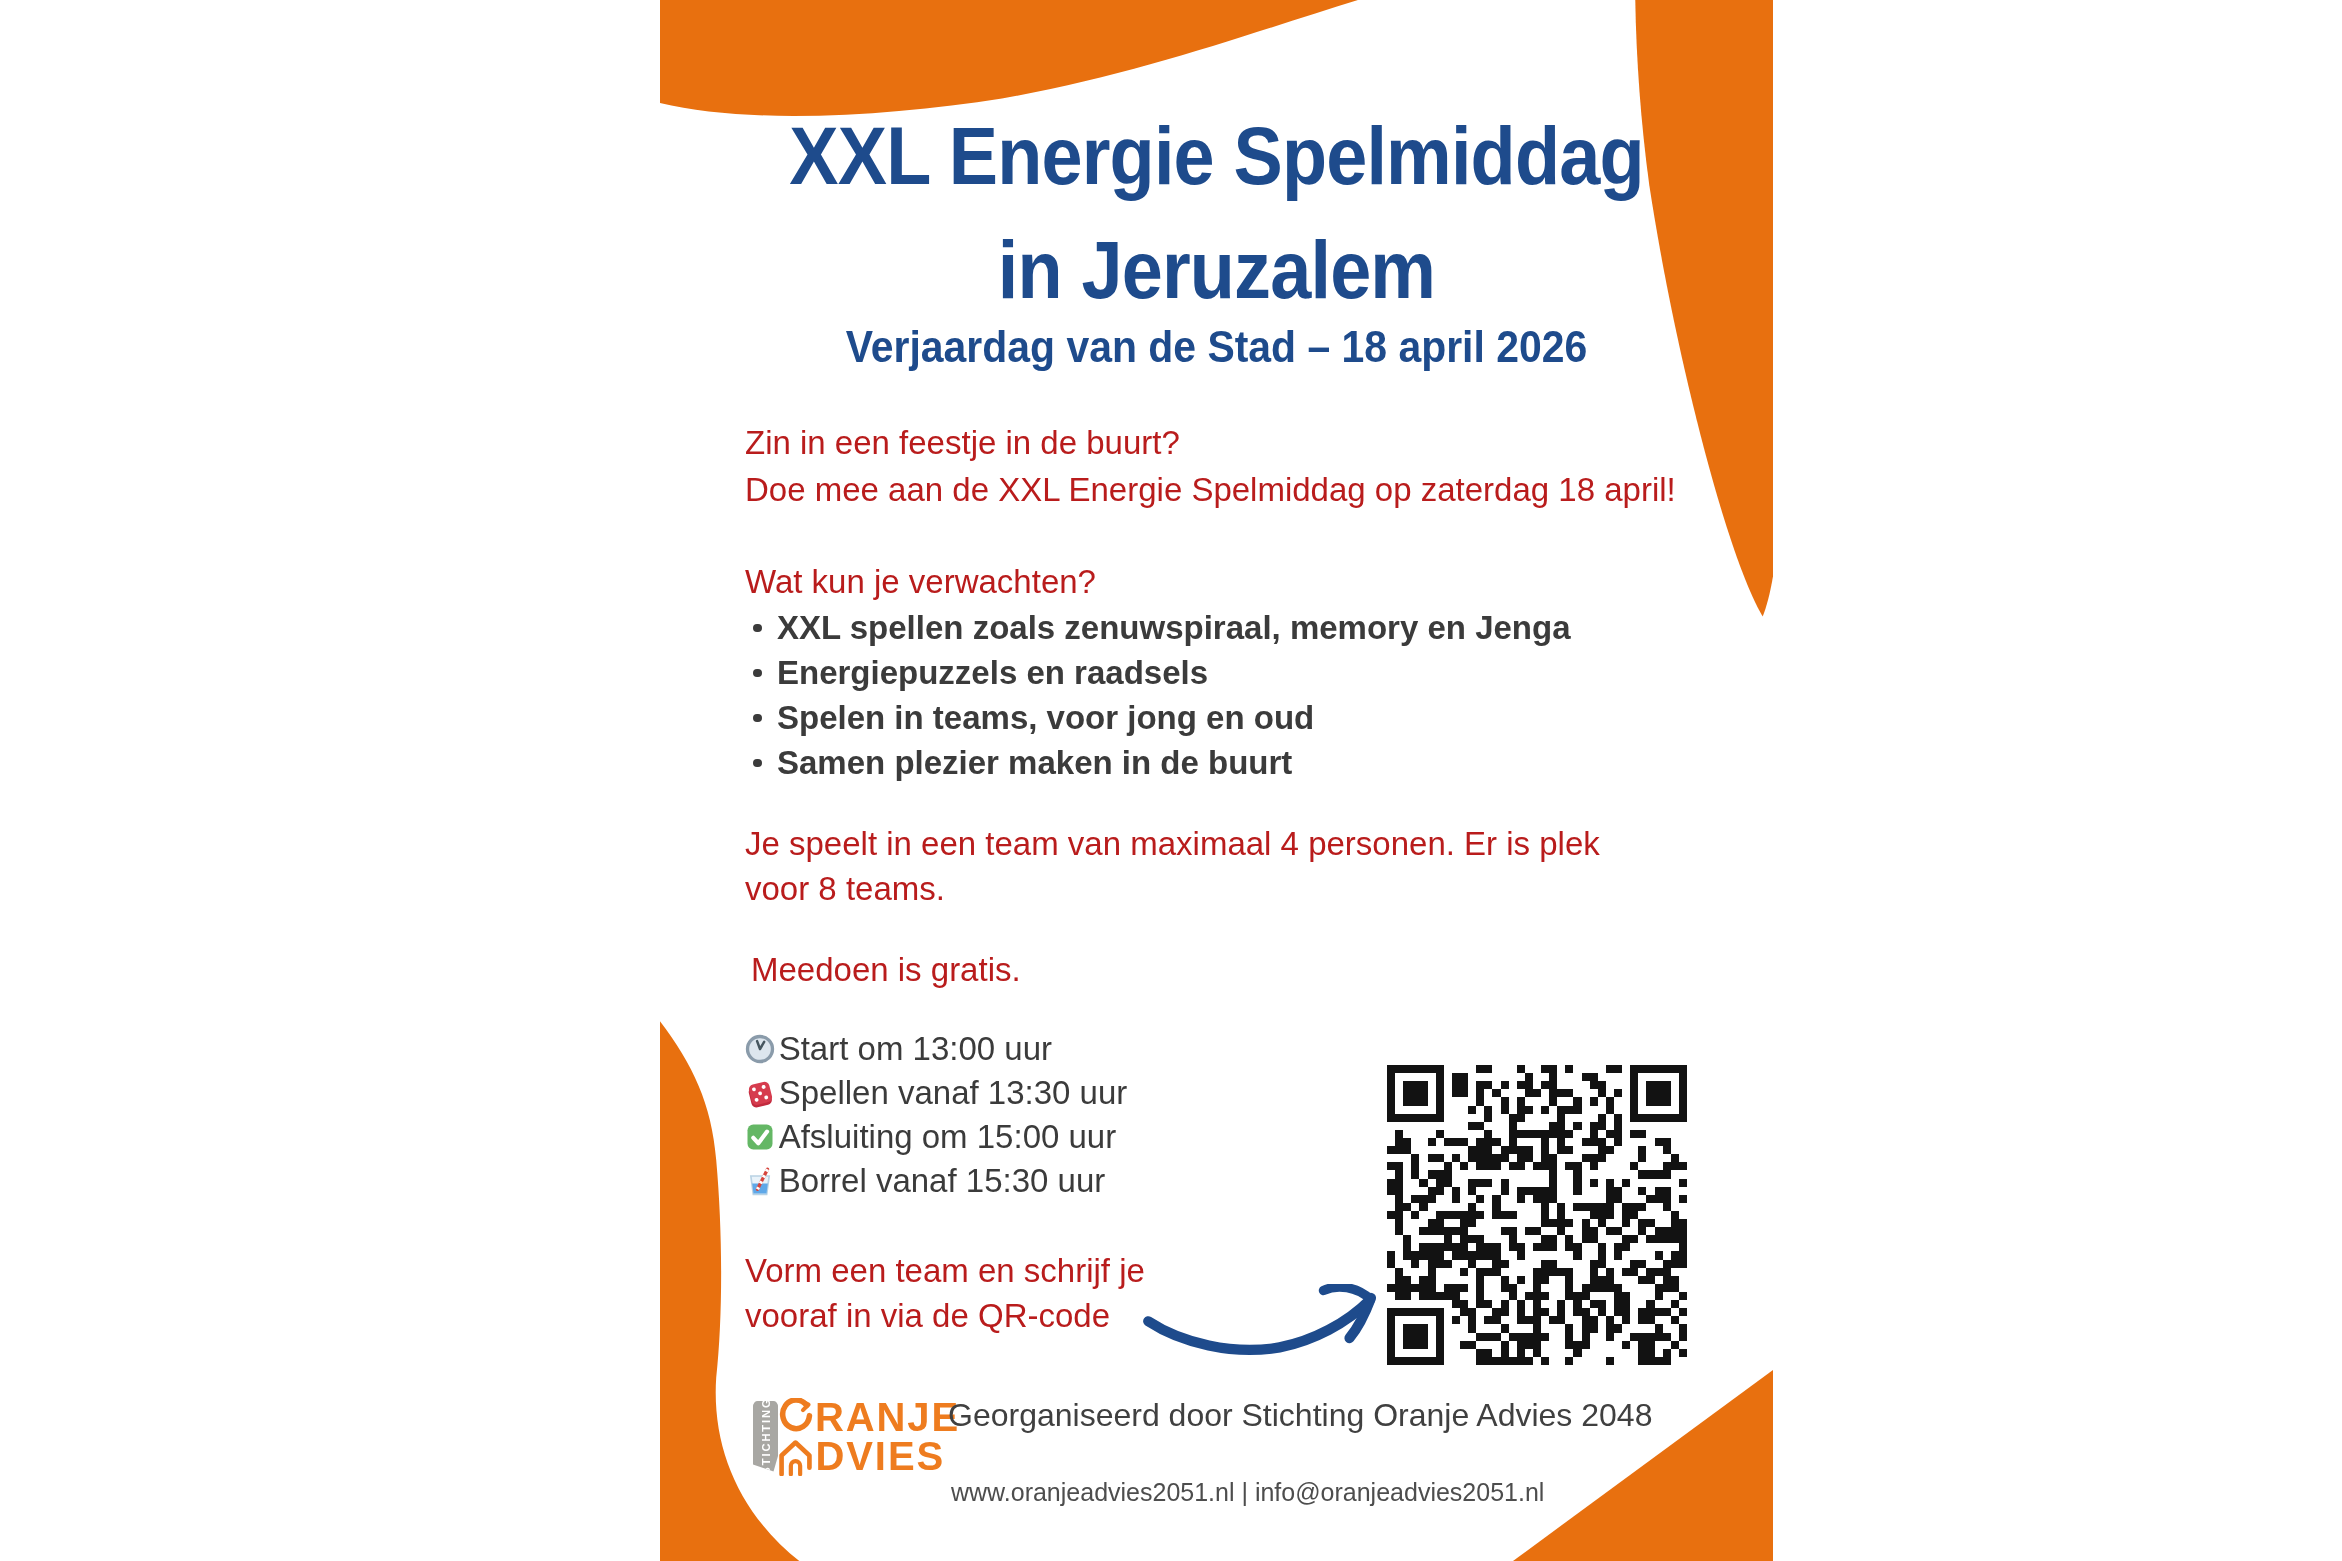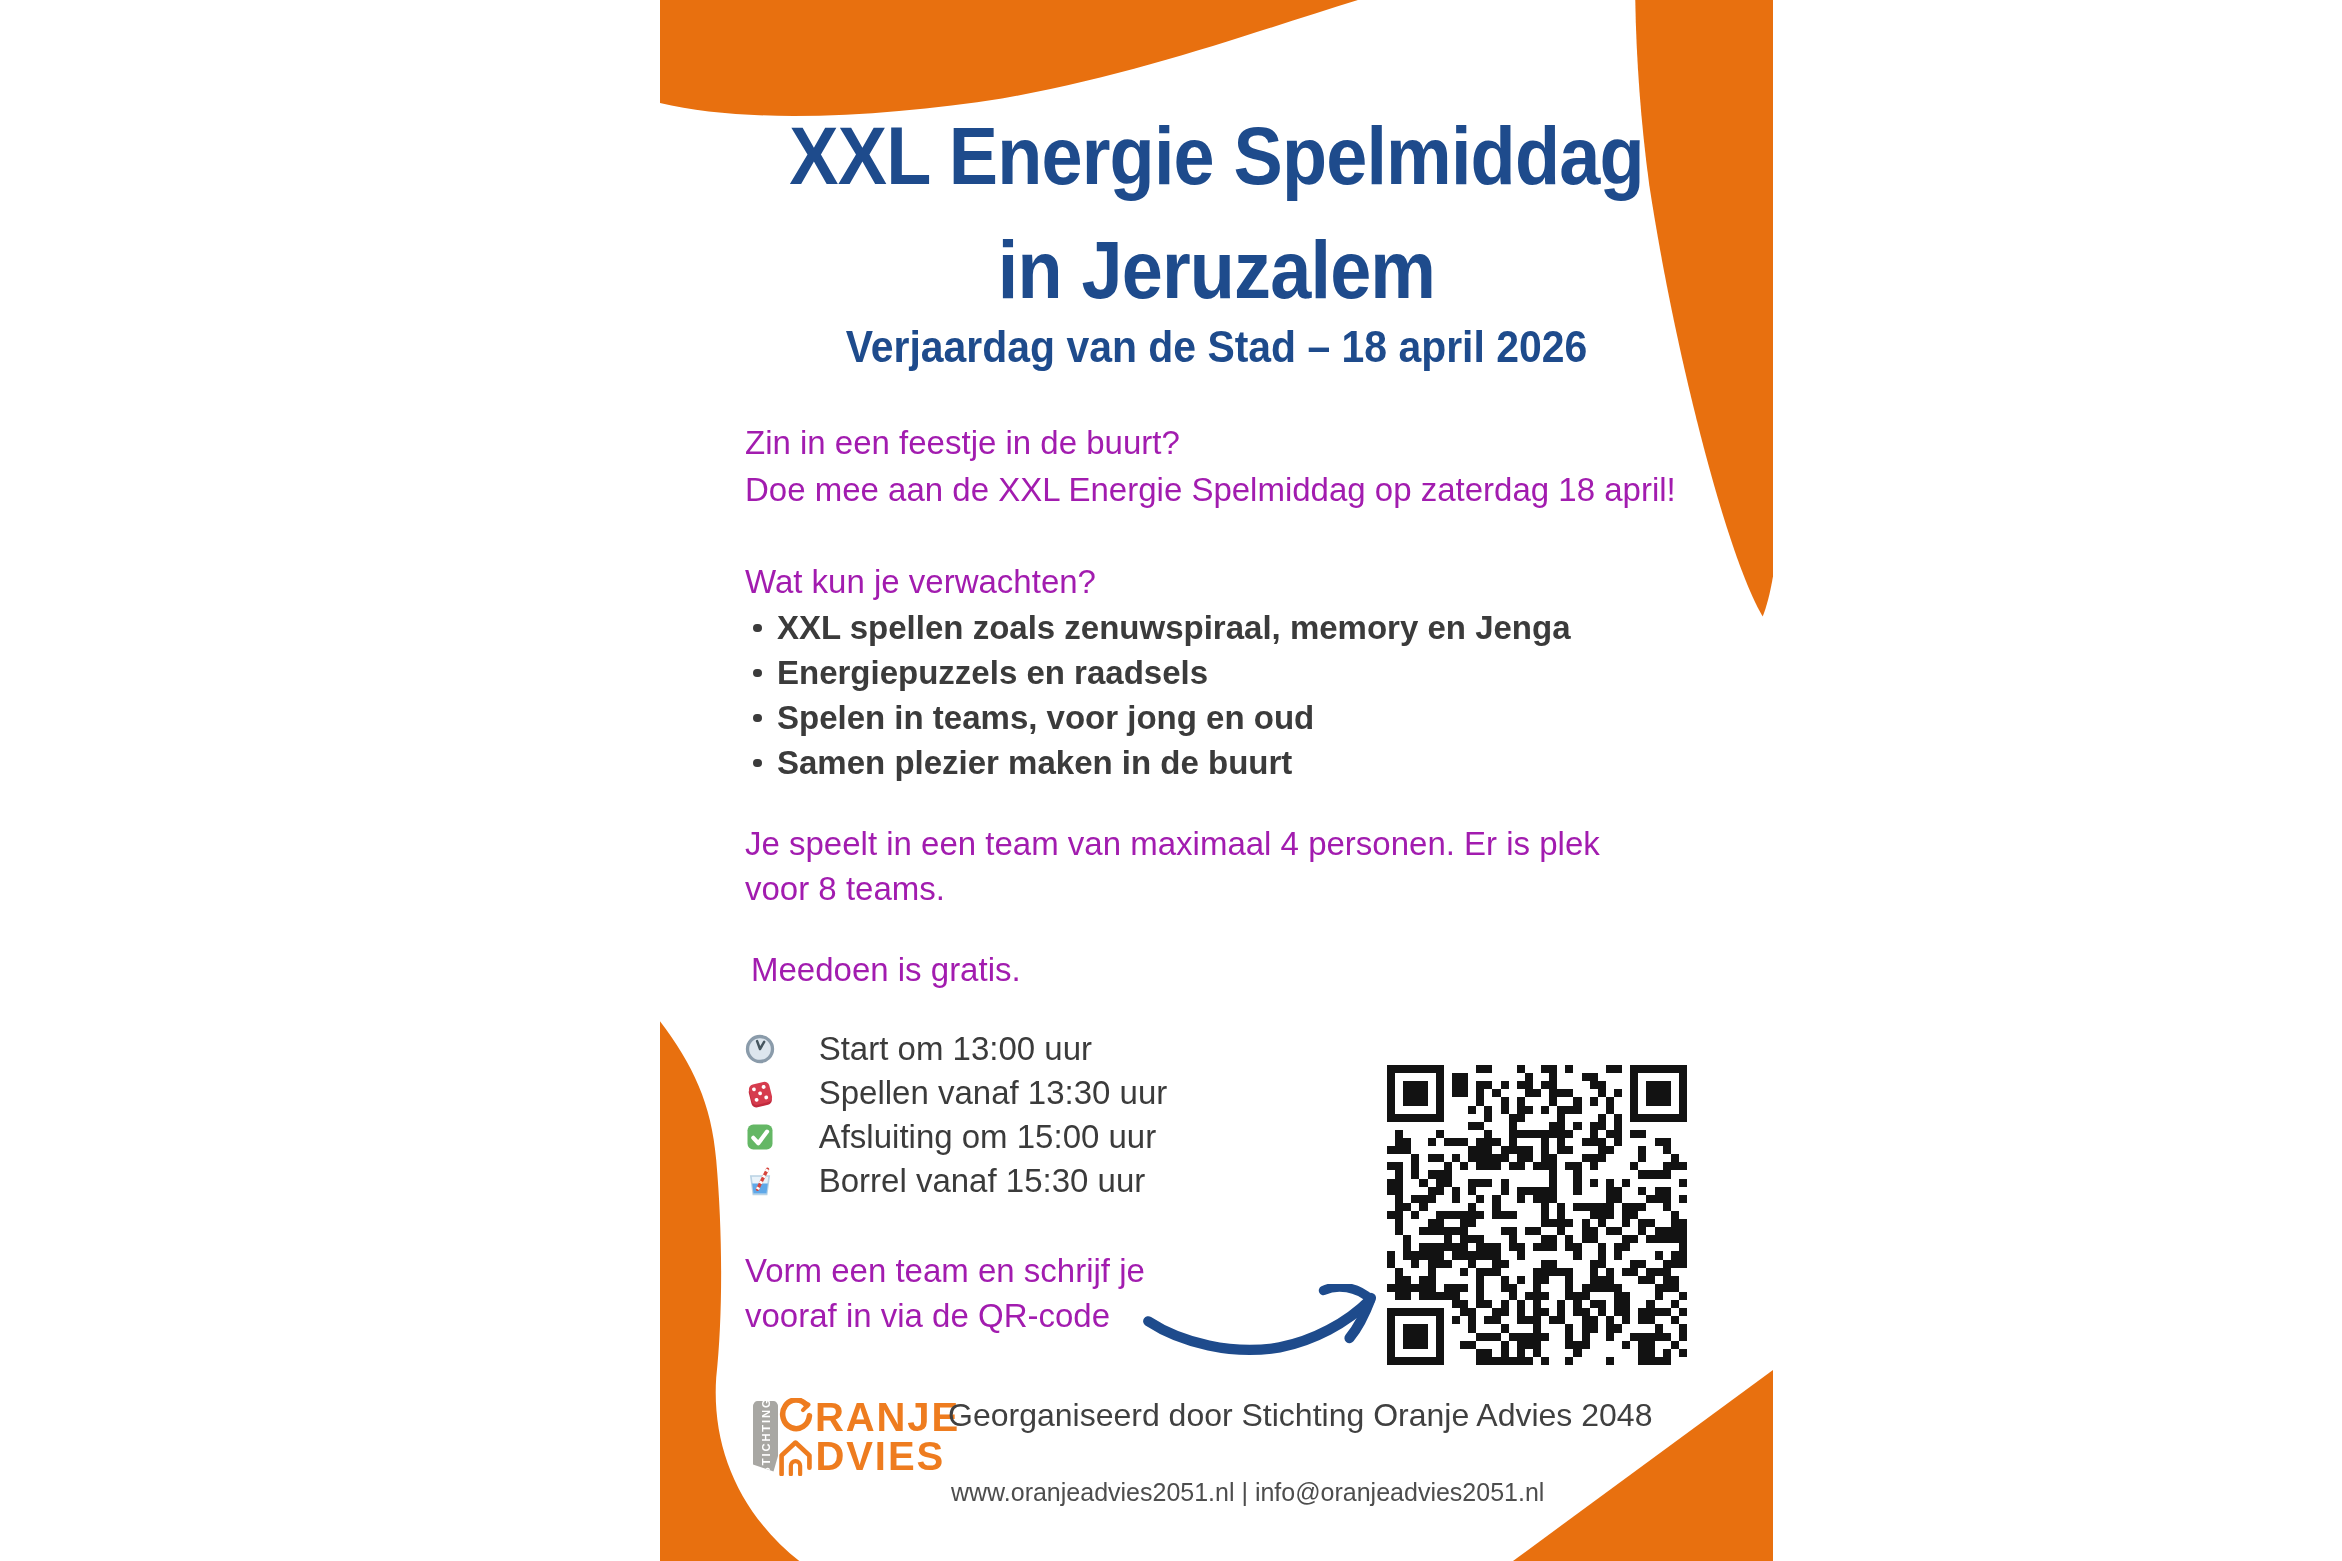--- a/index.html
+++ b/index.html
@@ -7,26 +7,26 @@
           font-family:"Liberation Sans",sans-serif;margin-left:45px;}
   .flyer{position:absolute;left:615px;top:0;width:1113px;height:1562px;background:#ffffff;}
   .decor{position:absolute;left:0;top:0;width:1113px;height:1562px;pointer-events:none;}
 
   .abs{position:absolute;}
   .title-line{left:0;width:1113px;text-align:center;color:#1E4B8C;font-weight:bold;
               font-size:82px;letter-spacing:-0.9px;transform:scaleX(0.90);transform-origin:50% 50%;
               white-space:nowrap;}
   .subtitle{left:0;width:1113px;text-align:center;color:#1E4B8C;font-weight:bold;
             font-size:44px;transform:scaleX(0.93);transform-origin:50% 50%;white-space:nowrap;}
-  .body-text{color:#a21caf;font-size:33px;line-height:47px;white-space:nowrap;}
+  .body-text{color:#b91c1c;font-size:33px;line-height:47px;white-space:nowrap;}
   .bullets{margin:0;padding:0;list-style:none;}
   .bullets li{position:relative;padding-left:32px;color:#3B3B3B;font-size:33px;line-height:45px;white-space:nowrap;}
   .bullets li::before{content:'';position:absolute;left:8.4px;top:19px;width:8.4px;height:8.4px;
                       border-radius:50%;background:#3B3B3B;}
-  .schedule-row{display:flex;align-items:center;height:44px;color:#3B3B3B;font-size:33px;white-space:nowrap;gap:40px;}
+  .schedule-row{display:flex;align-items:center;height:44px;color:#3B3B3B;font-size:33px;white-space:nowrap;}
   .schedule-row .em{width:30px;height:30px;margin-right:3.7px;flex:0 0 auto;}
   .footer-line1{color:#404040;font-size:32px;white-space:nowrap;}
   .footer-line2{color:#4d4d4d;font-size:25px;white-space:nowrap;}
 
   .logo{position:absolute;left:93px;top:1395px;width:187px;height:90px;}
   .logo-tab{position:absolute;left:0;top:5.6px;width:25px;height:71px;background:#A8A7A3;
             border-radius:4.7px;clip-path:polygon(0 5%,10% 0,90% 0,100% 5%,100% 78%,82% 100%,0 90%);}
   .logo-tab span{position:absolute;left:50%;top:50%;transform:translate(-50%,-50%) rotate(180deg);
                  writing-mode:vertical-rl;color:#ffffff;font-size:11.2px;font-weight:bold;letter-spacing:1.9px;}
   .logo-word{position:absolute;left:25px;color:#EE7C1F;font-weight:bold;font-size:40px;

